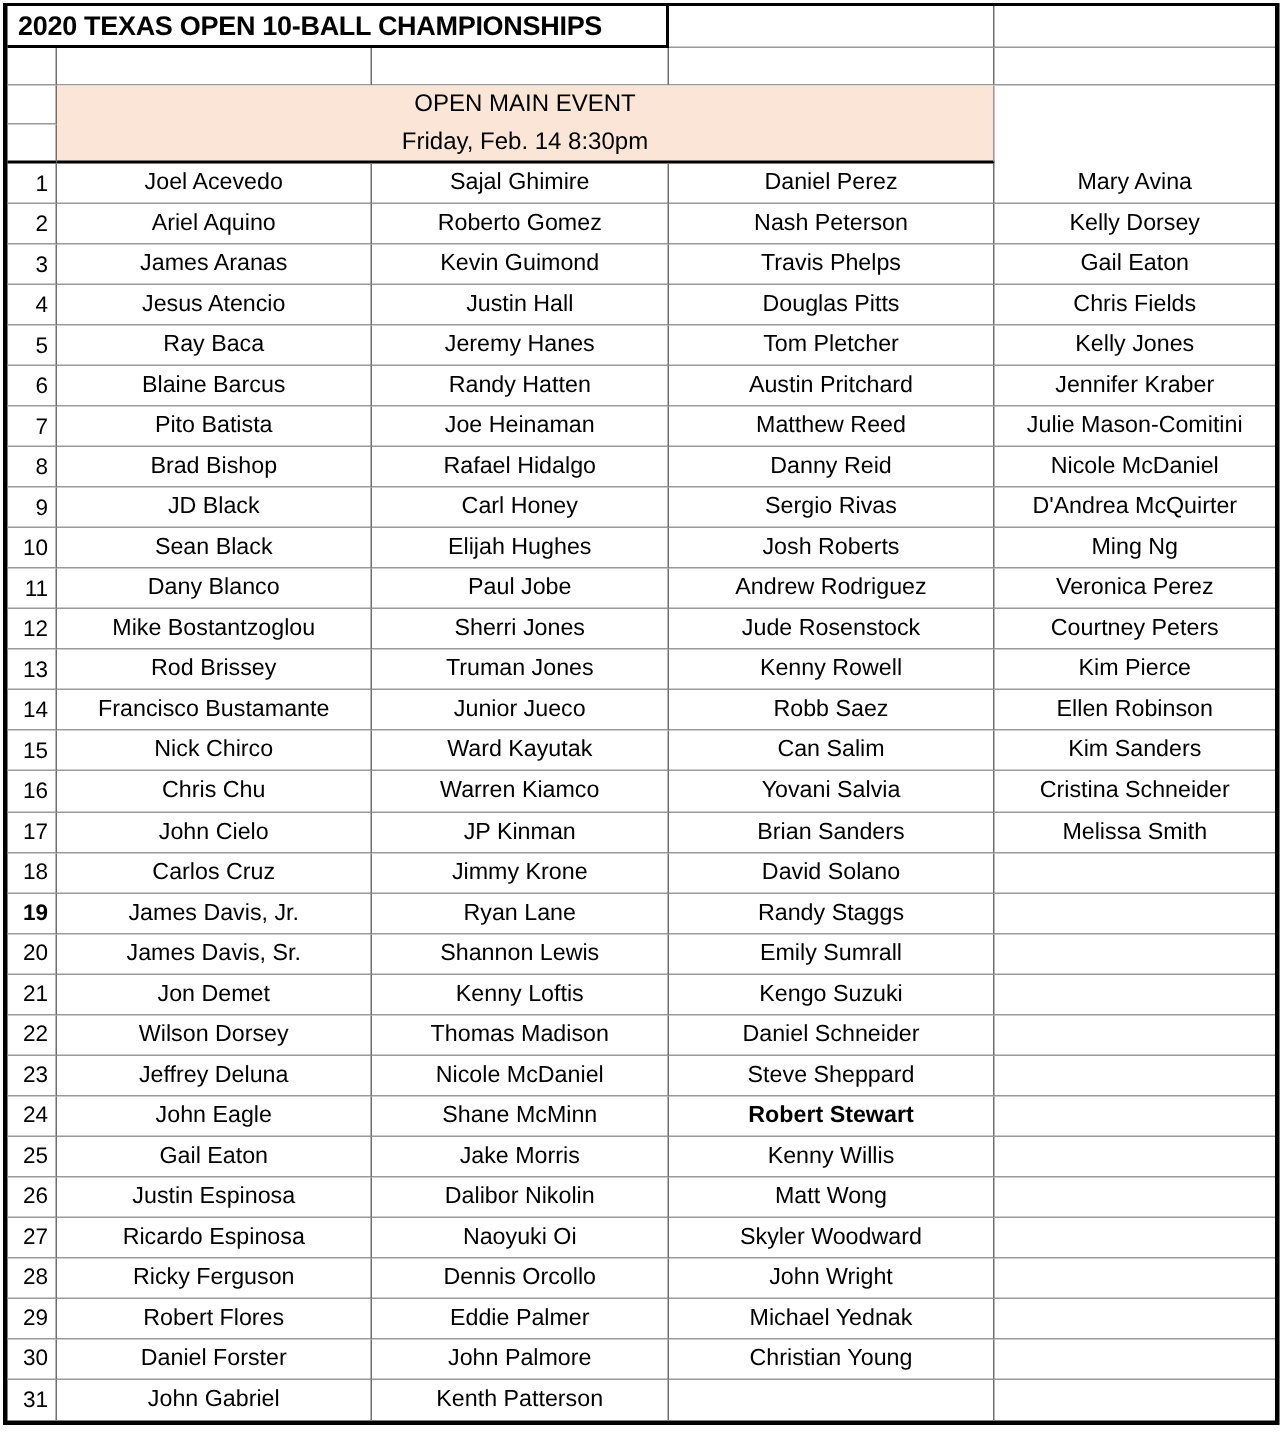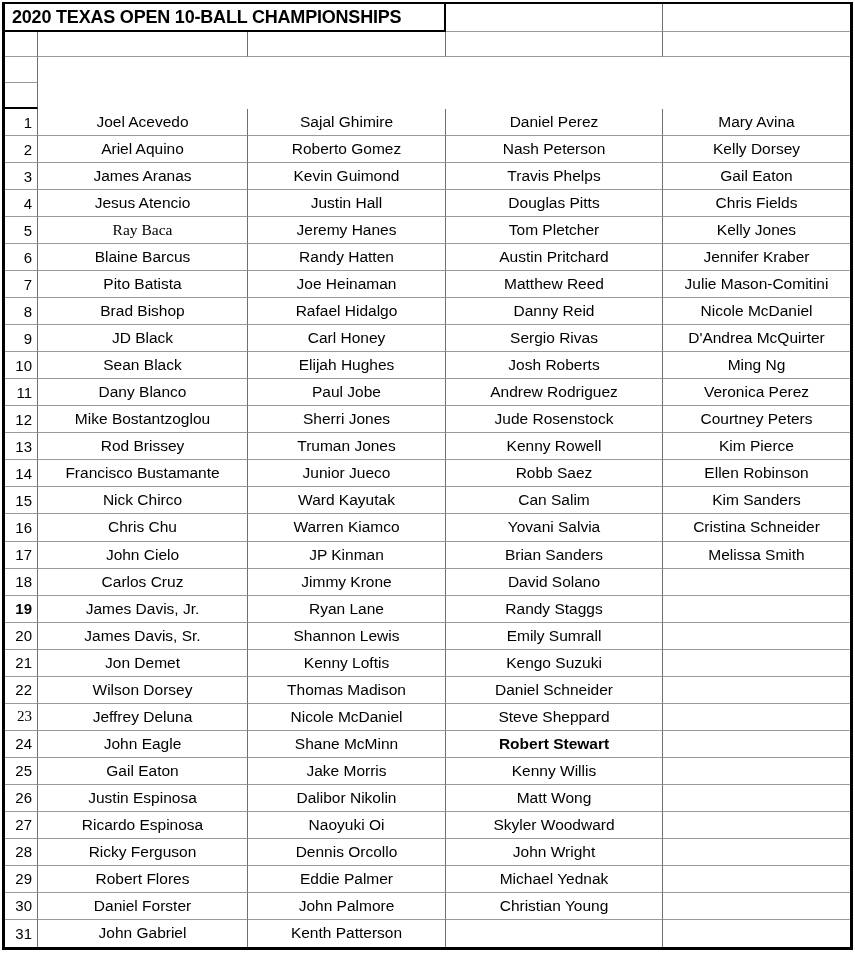--- a/index.html
+++ b/index.html
@@ -88,44 +88,48 @@
   <div class="cell r1c5"></div>
 
   <div class="cell r2c1"></div>
   <div class="cell r2c2"></div>
   <div class="cell r2c3"></div>
   <div class="cell r2c4"></div>
   <div class="cell r2c5"></div>
 
   <div class="cell hnum1"></div>
   <div class="cell hnum2"></div>
+  <div class="band open-band" style="background: rgb(251, 229, 214);">
+    <div class="band-line">OPEN MAIN EVENT</div>
+    <div class="band-line">Friday, Feb. 14 8:30pm</div>
+  </div>
 
 <div style="display: contents;"><div class="cell num-cell" style="grid-area: 5 / 1;">1</div><div class="cell name-cell" style="grid-area: 5 / 2;">Joel Acevedo</div><div class="cell name-cell" style="grid-area: 5 / 3;">Sajal Ghimire</div><div class="cell name-cell" style="grid-area: 5 / 4;">Daniel Perez</div><div class="cell name-cell no-right" style="grid-area: 5 / 5;">Mary Avina</div></div>
     <div style="display: contents;"><div class="cell num-cell" style="grid-area: 6 / 1;">2</div><div class="cell name-cell" style="grid-area: 6 / 2;">Ariel Aquino</div><div class="cell name-cell" style="grid-area: 6 / 3;">Roberto Gomez</div><div class="cell name-cell" style="grid-area: 6 / 4;">Nash Peterson</div><div class="cell name-cell no-right" style="grid-area: 6 / 5;">Kelly Dorsey</div></div>
     <div style="display: contents;"><div class="cell num-cell" style="grid-area: 7 / 1;">3</div><div class="cell name-cell" style="grid-area: 7 / 2;">James Aranas</div><div class="cell name-cell" style="grid-area: 7 / 3;">Kevin Guimond</div><div class="cell name-cell" style="grid-area: 7 / 4;">Travis Phelps</div><div class="cell name-cell no-right" style="grid-area: 7 / 5;">Gail Eaton</div></div>
     <div style="display: contents;"><div class="cell num-cell" style="grid-area: 8 / 1;">4</div><div class="cell name-cell" style="grid-area: 8 / 2;">Jesus Atencio</div><div class="cell name-cell" style="grid-area: 8 / 3;">Justin Hall</div><div class="cell name-cell" style="grid-area: 8 / 4;">Douglas Pitts</div><div class="cell name-cell no-right" style="grid-area: 8 / 5;">Chris Fields</div></div>
-    <div style="display: contents;"><div class="cell num-cell" style="grid-area: 9 / 1;">5</div><div class="cell name-cell" style="grid-area: 9 / 2; font-family: Liberation Serif, serif;">Ray Baca</div><div class="cell name-cell" style="grid-area: 9 / 3;">Jeremy Hanes</div><div class="cell name-cell" style="grid-area: 9 / 4;">Tom Pletcher</div><div class="cell name-cell no-right" style="grid-area: 9 / 5;">Kelly Jones</div></div>
+    <div style="display: contents;"><div class="cell num-cell" style="grid-area: 9 / 1;">5</div><div class="cell name-cell" style="grid-area: 9 / 2;">Ray Baca</div><div class="cell name-cell" style="grid-area: 9 / 3;">Jeremy Hanes</div><div class="cell name-cell" style="grid-area: 9 / 4;">Tom Pletcher</div><div class="cell name-cell no-right" style="grid-area: 9 / 5;">Kelly Jones</div></div>
     <div style="display: contents;"><div class="cell num-cell" style="grid-area: 10 / 1;">6</div><div class="cell name-cell" style="grid-area: 10 / 2;">Blaine Barcus</div><div class="cell name-cell" style="grid-area: 10 / 3;">Randy Hatten</div><div class="cell name-cell" style="grid-area: 10 / 4;">Austin Pritchard</div><div class="cell name-cell no-right" style="grid-area: 10 / 5;">Jennifer Kraber</div></div>
     <div style="display: contents;"><div class="cell num-cell" style="grid-area: 11 / 1;">7</div><div class="cell name-cell" style="grid-area: 11 / 2;">Pito Batista</div><div class="cell name-cell" style="grid-area: 11 / 3;">Joe Heinaman</div><div class="cell name-cell" style="grid-area: 11 / 4;">Matthew Reed</div><div class="cell name-cell no-right" style="grid-area: 11 / 5;">Julie Mason-Comitini</div></div>
     <div style="display: contents;"><div class="cell num-cell" style="grid-area: 12 / 1;">8</div><div class="cell name-cell" style="grid-area: 12 / 2;">Brad Bishop</div><div class="cell name-cell" style="grid-area: 12 / 3;">Rafael Hidalgo</div><div class="cell name-cell" style="grid-area: 12 / 4;">Danny Reid</div><div class="cell name-cell no-right" style="grid-area: 12 / 5;">Nicole McDaniel</div></div>
     <div style="display: contents;"><div class="cell num-cell" style="grid-area: 13 / 1;">9</div><div class="cell name-cell" style="grid-area: 13 / 2;">JD Black</div><div class="cell name-cell" style="grid-area: 13 / 3;">Carl Honey</div><div class="cell name-cell" style="grid-area: 13 / 4;">Sergio Rivas</div><div class="cell name-cell no-right" style="grid-area: 13 / 5;">D'Andrea McQuirter</div></div>
     <div style="display: contents;"><div class="cell num-cell" style="grid-area: 14 / 1;">10</div><div class="cell name-cell" style="grid-area: 14 / 2;">Sean Black</div><div class="cell name-cell" style="grid-area: 14 / 3;">Elijah Hughes</div><div class="cell name-cell" style="grid-area: 14 / 4;">Josh Roberts</div><div class="cell name-cell no-right" style="grid-area: 14 / 5;">Ming Ng</div></div>
     <div style="display: contents;"><div class="cell num-cell" style="grid-area: 15 / 1;">11</div><div class="cell name-cell" style="grid-area: 15 / 2;">Dany Blanco</div><div class="cell name-cell" style="grid-area: 15 / 3;">Paul Jobe</div><div class="cell name-cell" style="grid-area: 15 / 4;">Andrew Rodriguez</div><div class="cell name-cell no-right" style="grid-area: 15 / 5;">Veronica Perez</div></div>
     <div style="display: contents;"><div class="cell num-cell" style="grid-area: 16 / 1;">12</div><div class="cell name-cell" style="grid-area: 16 / 2;">Mike Bostantzoglou</div><div class="cell name-cell" style="grid-area: 16 / 3;">Sherri Jones</div><div class="cell name-cell" style="grid-area: 16 / 4;">Jude Rosenstock</div><div class="cell name-cell no-right" style="grid-area: 16 / 5;">Courtney Peters</div></div>
     <div style="display: contents;"><div class="cell num-cell" style="grid-area: 17 / 1;">13</div><div class="cell name-cell" style="grid-area: 17 / 2;">Rod Brissey</div><div class="cell name-cell" style="grid-area: 17 / 3;">Truman Jones</div><div class="cell name-cell" style="grid-area: 17 / 4;">Kenny Rowell</div><div class="cell name-cell no-right" style="grid-area: 17 / 5;">Kim Pierce</div></div>
     <div style="display: contents;"><div class="cell num-cell" style="grid-area: 18 / 1;">14</div><div class="cell name-cell" style="grid-area: 18 / 2;">Francisco Bustamante</div><div class="cell name-cell" style="grid-area: 18 / 3;">Junior Jueco</div><div class="cell name-cell" style="grid-area: 18 / 4;">Robb Saez</div><div class="cell name-cell no-right" style="grid-area: 18 / 5;">Ellen Robinson</div></div>
     <div style="display: contents;"><div class="cell num-cell" style="grid-area: 19 / 1;">15</div><div class="cell name-cell" style="grid-area: 19 / 2;">Nick Chirco</div><div class="cell name-cell" style="grid-area: 19 / 3;">Ward Kayutak</div><div class="cell name-cell" style="grid-area: 19 / 4;">Can Salim</div><div class="cell name-cell no-right" style="grid-area: 19 / 5;">Kim Sanders</div></div>
     <div style="display: contents;"><div class="cell num-cell" style="grid-area: 20 / 1;">16</div><div class="cell name-cell" style="grid-area: 20 / 2;">Chris Chu</div><div class="cell name-cell" style="grid-area: 20 / 3;">Warren Kiamco</div><div class="cell name-cell" style="grid-area: 20 / 4;">Yovani Salvia</div><div class="cell name-cell no-right" style="grid-area: 20 / 5;">Cristina Schneider</div></div>
     <div style="display: contents;"><div class="cell num-cell" style="grid-area: 21 / 1;">17</div><div class="cell name-cell" style="grid-area: 21 / 2;">John Cielo</div><div class="cell name-cell" style="grid-area: 21 / 3;">JP Kinman</div><div class="cell name-cell" style="grid-area: 21 / 4;">Brian Sanders</div><div class="cell name-cell no-right" style="grid-area: 21 / 5;">Melissa Smith</div></div>
     <div style="display: contents;"><div class="cell num-cell" style="grid-area: 22 / 1;">18</div><div class="cell name-cell" style="grid-area: 22 / 2;">Carlos Cruz</div><div class="cell name-cell" style="grid-area: 22 / 3;">Jimmy Krone</div><div class="cell name-cell" style="grid-area: 22 / 4;">David Solano</div><div class="cell name-cell no-right" style="grid-area: 22 / 5;"></div></div>
     <div style="display: contents;"><div class="cell num-cell" style="grid-area: 23 / 1; font-weight: bold;">19</div><div class="cell name-cell" style="grid-area: 23 / 2;">James Davis, Jr.</div><div class="cell name-cell" style="grid-area: 23 / 3;">Ryan Lane</div><div class="cell name-cell" style="grid-area: 23 / 4;">Randy Staggs</div><div class="cell name-cell no-right" style="grid-area: 23 / 5;"></div></div>
     <div style="display: contents;"><div class="cell num-cell" style="grid-area: 24 / 1;">20</div><div class="cell name-cell" style="grid-area: 24 / 2;">James Davis, Sr.</div><div class="cell name-cell" style="grid-area: 24 / 3;">Shannon Lewis</div><div class="cell name-cell" style="grid-area: 24 / 4;">Emily Sumrall</div><div class="cell name-cell no-right" style="grid-area: 24 / 5;"></div></div>
     <div style="display: contents;"><div class="cell num-cell" style="grid-area: 25 / 1;">21</div><div class="cell name-cell" style="grid-area: 25 / 2;">Jon Demet</div><div class="cell name-cell" style="grid-area: 25 / 3;">Kenny Loftis</div><div class="cell name-cell" style="grid-area: 25 / 4;">Kengo Suzuki</div><div class="cell name-cell no-right" style="grid-area: 25 / 5;"></div></div>
     <div style="display: contents;"><div class="cell num-cell" style="grid-area: 26 / 1;">22</div><div class="cell name-cell" style="grid-area: 26 / 2;">Wilson Dorsey</div><div class="cell name-cell" style="grid-area: 26 / 3;">Thomas Madison</div><div class="cell name-cell" style="grid-area: 26 / 4;">Daniel Schneider</div><div class="cell name-cell no-right" style="grid-area: 26 / 5;"></div></div>
-    <div style="display: contents;"><div class="cell num-cell" style="grid-area: 27 / 1; font-family: Liberation Serif, serif;">23</div><div class="cell name-cell" style="grid-area: 27 / 2;">Jeffrey Deluna</div><div class="cell name-cell" style="grid-area: 27 / 3;">Nicole McDaniel</div><div class="cell name-cell" style="grid-area: 27 / 4;">Steve Sheppard</div><div class="cell name-cell no-right" style="grid-area: 27 / 5;"></div></div>
+    <div style="display: contents;"><div class="cell num-cell" style="grid-area: 27 / 1;">23</div><div class="cell name-cell" style="grid-area: 27 / 2;">Jeffrey Deluna</div><div class="cell name-cell" style="grid-area: 27 / 3;">Nicole McDaniel</div><div class="cell name-cell" style="grid-area: 27 / 4;">Steve Sheppard</div><div class="cell name-cell no-right" style="grid-area: 27 / 5;"></div></div>
     <div style="display: contents;"><div class="cell num-cell" style="grid-area: 28 / 1;">24</div><div class="cell name-cell" style="grid-area: 28 / 2;">John Eagle</div><div class="cell name-cell" style="grid-area: 28 / 3;">Shane McMinn</div><div class="cell name-cell" style="grid-area: 28 / 4; font-weight: bold;">Robert Stewart</div><div class="cell name-cell no-right" style="grid-area: 28 / 5;"></div></div>
     <div style="display: contents;"><div class="cell num-cell" style="grid-area: 29 / 1;">25</div><div class="cell name-cell" style="grid-area: 29 / 2;">Gail Eaton</div><div class="cell name-cell" style="grid-area: 29 / 3;">Jake Morris</div><div class="cell name-cell" style="grid-area: 29 / 4;">Kenny Willis</div><div class="cell name-cell no-right" style="grid-area: 29 / 5;"></div></div>
     <div style="display: contents;"><div class="cell num-cell" style="grid-area: 30 / 1;">26</div><div class="cell name-cell" style="grid-area: 30 / 2;">Justin Espinosa</div><div class="cell name-cell" style="grid-area: 30 / 3;">Dalibor Nikolin</div><div class="cell name-cell" style="grid-area: 30 / 4;">Matt Wong</div><div class="cell name-cell no-right" style="grid-area: 30 / 5;"></div></div>
     <div style="display: contents;"><div class="cell num-cell" style="grid-area: 31 / 1;">27</div><div class="cell name-cell" style="grid-area: 31 / 2;">Ricardo Espinosa</div><div class="cell name-cell" style="grid-area: 31 / 3;">Naoyuki Oi</div><div class="cell name-cell" style="grid-area: 31 / 4;">Skyler Woodward</div><div class="cell name-cell no-right" style="grid-area: 31 / 5;"></div></div>
     <div style="display: contents;"><div class="cell num-cell" style="grid-area: 32 / 1;">28</div><div class="cell name-cell" style="grid-area: 32 / 2;">Ricky Ferguson</div><div class="cell name-cell" style="grid-area: 32 / 3;">Dennis Orcollo</div><div class="cell name-cell" style="grid-area: 32 / 4;">John Wright</div><div class="cell name-cell no-right" style="grid-area: 32 / 5;"></div></div>
     <div style="display: contents;"><div class="cell num-cell" style="grid-area: 33 / 1;">29</div><div class="cell name-cell" style="grid-area: 33 / 2;">Robert Flores</div><div class="cell name-cell" style="grid-area: 33 / 3;">Eddie Palmer</div><div class="cell name-cell" style="grid-area: 33 / 4;">Michael Yednak</div><div class="cell name-cell no-right" style="grid-area: 33 / 5;"></div></div>
     <div style="display: contents;"><div class="cell num-cell" style="grid-area: 34 / 1;">30</div><div class="cell name-cell" style="grid-area: 34 / 2;">Daniel Forster</div><div class="cell name-cell" style="grid-area: 34 / 3;">John Palmore</div><div class="cell name-cell" style="grid-area: 34 / 4;">Christian Young</div><div class="cell name-cell no-right" style="grid-area: 34 / 5;"></div></div>
     <div style="display: contents;"><div class="cell num-cell no-bottom" style="grid-area: 35 / 1;">31</div><div class="cell name-cell no-bottom" style="grid-area: 35 / 2;">John Gabriel</div><div class="cell name-cell no-bottom" style="grid-area: 35 / 3;">Kenth Patterson</div><div class="cell name-cell no-bottom" style="grid-area: 35 / 4;"></div><div class="cell name-cell no-bottom no-right" style="grid-area: 35 / 5;"></div></div>
   </div>
 

